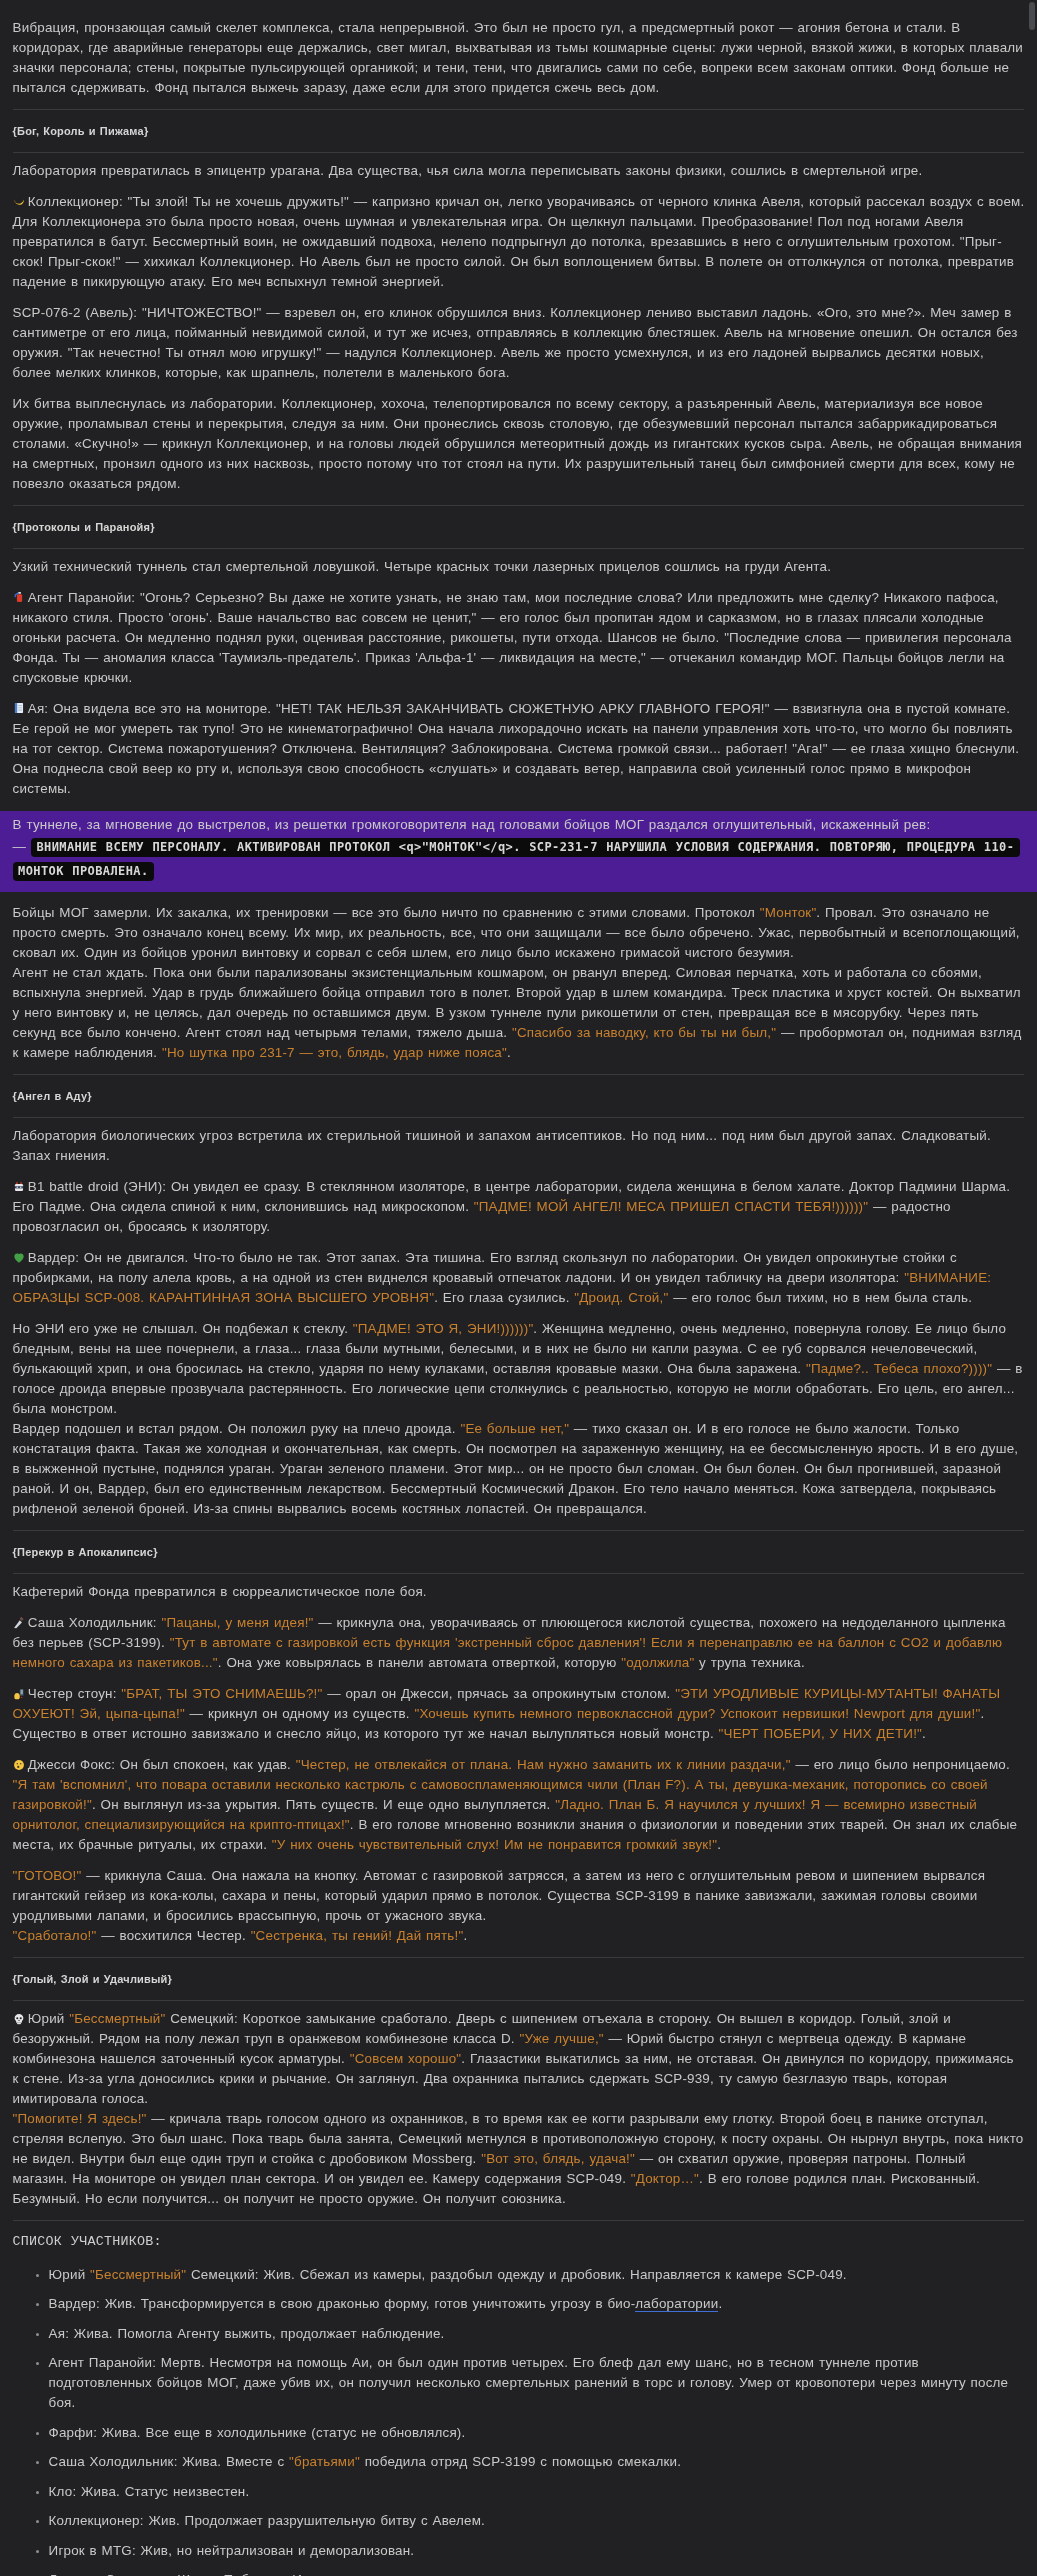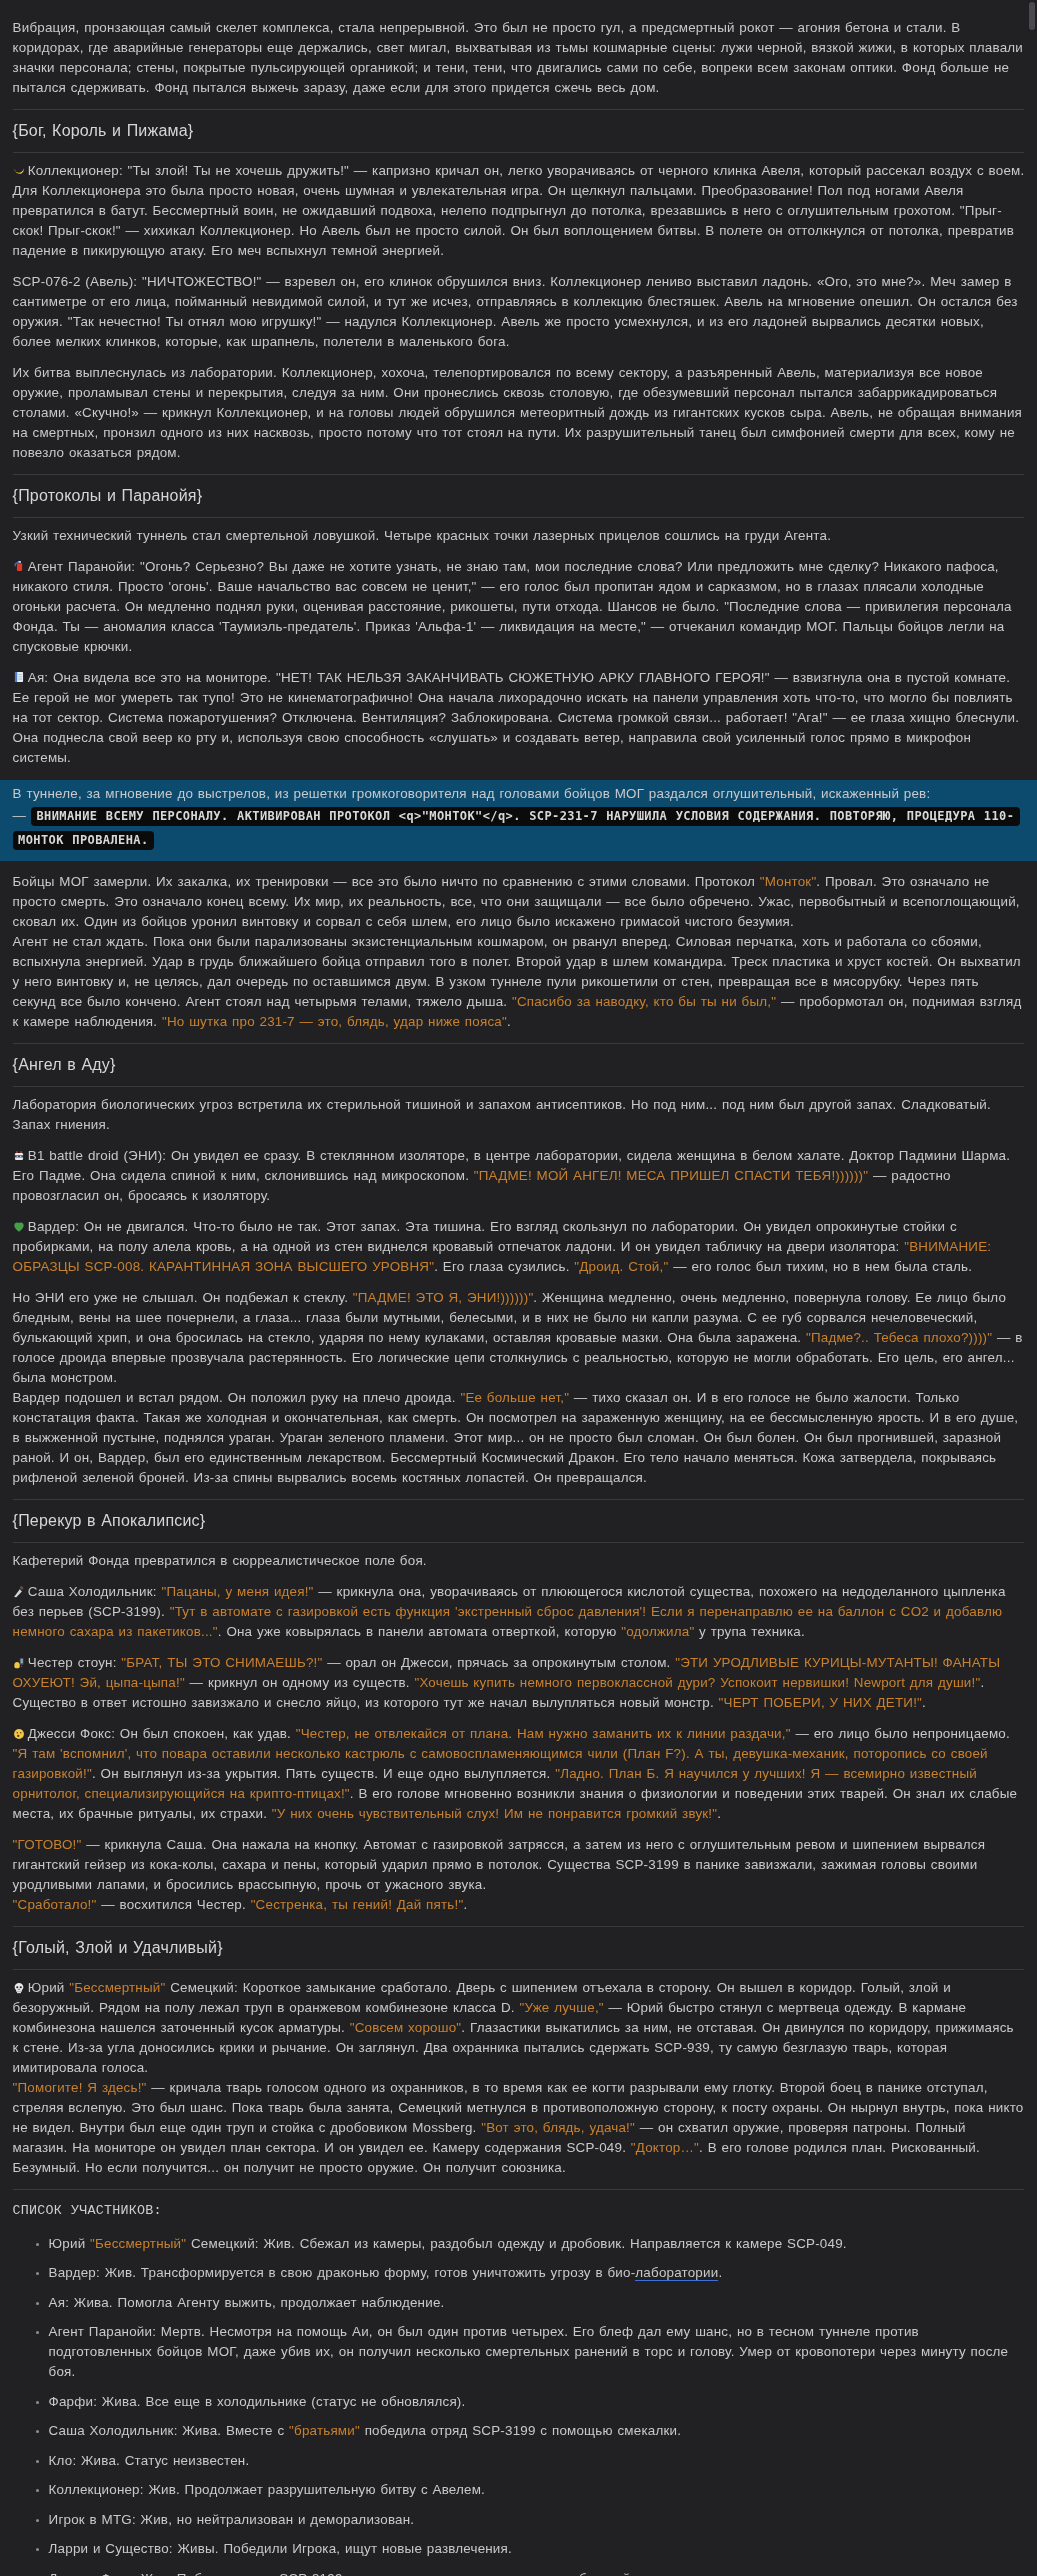--- a/index.html
+++ b/index.html
@@ -5,25 +5,25 @@
   * { box-sizing: border-box; }
   html,body { margin:0; padding:0; }
   body {
     width:1037px; height:2576px; overflow:hidden; position:relative;
     background:#212123; color:#c9c9c9;
     font-family:"Liberation Sans", sans-serif;
     font-size:13.4px; line-height:20px; letter-spacing:0.2px; word-spacing:0.8px;
   }
   .doc { padding:9.5px 12.6px 181px 12.6px; }
   .p { margin:8px 0 11px 0; }
-  .h2 { font-size:16px; color:#d6d6d6; margin:11px 0; font-weight:400; letter-spacing:0.2px; }
+  .h2 { font-size:11px; color:#d6d6d6; margin:11px 0; font-weight:700; letter-spacing:0.2px; }
   hr.rule { border:0; border-top:0.8px solid #3a3a3d; margin:6.3px 0; }
   .o { color:#c9812e; }
   .u { border-bottom:1.6px solid #3f6fd8; }
-  .band { background:#0c4a6e; margin:12px -12.6px 11px -12.6px; padding:4.7px 12.6px 8px 12.6px; }
+  .band { background:#4c1d95; margin:12px -12.6px 11px -12.6px; padding:4.7px 12.6px 8px 12.6px; }
   .m {
     font-family:"DejaVu Sans Mono","Liberation Mono",monospace;
     font-weight:bold; font-size:12px; color:#d8d8d8;
     background:#0b0b0c; padding:2.4px 5.5px; border-radius:4px;
     line-height:24.4px; letter-spacing:0.4px;
     -webkit-box-decoration-break:clone; box-decoration-break:clone;
   }
   .label { margin:11px 0 12.6px 0; color:#cfcfcf;font-family:Liberation Mono, monospace; }
   ul.lst { margin:0 0 12.6px 0; padding-left:36px; }
   ul.lst li { margin:0 0 9.5px 0; }
@@ -36,20 +36,21 @@
   }
 </style>
 </head>
 <body>
 
 <div class="doc">
     <div class="p"><span>Вибрация, пронзающая самый скелет комплекса, стала непрерывной. Это был не просто гул, а предсмертный рокот — агония бетона и стали. В коридорах, где аварийные генераторы еще держались, свет мигал, выхватывая из тьмы кошмарные сцены: лужи черной, вязкой жижи, в которых плавали значки персонала; стены, покрытые пульсирующей органикой; и тени, тени, что двигались сами по себе, вопреки всем законам оптики. Фонд больше не пытался сдерживать. Фонд пытался выжечь заразу, даже если для этого придется сжечь весь дом.</span></div>
     <hr class="rule">
     <div class="h2">{Бог, Король и Пижама}</div>
     <hr class="rule">
+    <div class="p"><span>Лаборатория превратилась в эпицентр урагана. Два существа, чья сила могла переписывать законы физики, сошлись в смертельной игре.</span></div>
     <div class="p"><span class="ico"><svg viewBox="0 0 16 16">
           <path d="M2 8c1.2 4 6 6.2 9.2 4.6 2.6-1.3 3.6-4 3-6.6-.5 3.4-3.4 5.6-6.4 5.6-2.5 0-4.4-1.3-5.8-3.6z" fill="#f0c330"></path>
           <rect x="1.2" y="7.2" width="2" height="1.6" rx="0.6" fill="#8a5a1e"></rect>
         </svg></span><span>Коллекционер: "Ты злой! Ты не хочешь дружить!" — капризно кричал он, легко уворачиваясь от черного клинка Авеля, который рассекал воздух с воем. Для Коллекционера это была просто новая, очень шумная и увлекательная игра. Он щелкнул пальцами. Преобразование! Пол под ногами Авеля превратился в батут. Бессмертный воин, не ожидавший подвоха, нелепо подпрыгнул до потолка, врезавшись в него с оглушительным грохотом. "Прыг-скок! Прыг-скок!" — хихикал Коллекционер. Но Авель был не просто силой. Он был воплощением битвы. В полете он оттолкнулся от потолка, превратив падение в пикирующую атаку. Его меч вспыхнул темной энергией.</span></div>
     <div class="p"><span>SCP-076-2 (Авель): "НИЧТОЖЕСТВО!" — взревел он, его клинок обрушился вниз. Коллекционер лениво выставил ладонь. «Ого, это мне?». Меч замер в сантиметре от его лица, пойманный невидимой силой, и тут же исчез, отправляясь в коллекцию блестяшек. Авель на мгновение опешил. Он остался без оружия. "Так нечестно! Ты отнял мою игрушку!" — надулся Коллекционер. Авель же просто усмехнулся, и из его ладоней вырвались десятки новых, более мелких клинков, которые, как шрапнель, полетели в маленького бога.</span></div>
     <div class="p"><span>Их битва выплеснулась из лаборатории. Коллекционер, хохоча, телепортировался по всему сектору, а разъяренный Авель, материализуя все новое оружие, проламывал стены и перекрытия, следуя за ним. Они пронеслись сквозь столовую, где обезумевший персонал пытался забаррикадироваться столами. «Скучно!» — крикнул Коллекционер, и на головы людей обрушился метеоритный дождь из гигантских кусков сыра. Авель, не обращая внимания на смертных, пронзил одного из них насквозь, просто потому что тот стоял на пути. Их разрушительный танец был симфонией смерти для всех, кому не повезло оказаться рядом.</span></div>
     <hr class="rule">
     <div class="h2">{Протоколы и Паранойя}</div>
     <hr class="rule">
     <div class="p"><span>Узкий технический туннель стал смертельной ловушкой. Четыре красных точки лазерных прицелов сошлись на груди Агента.</span></div>

